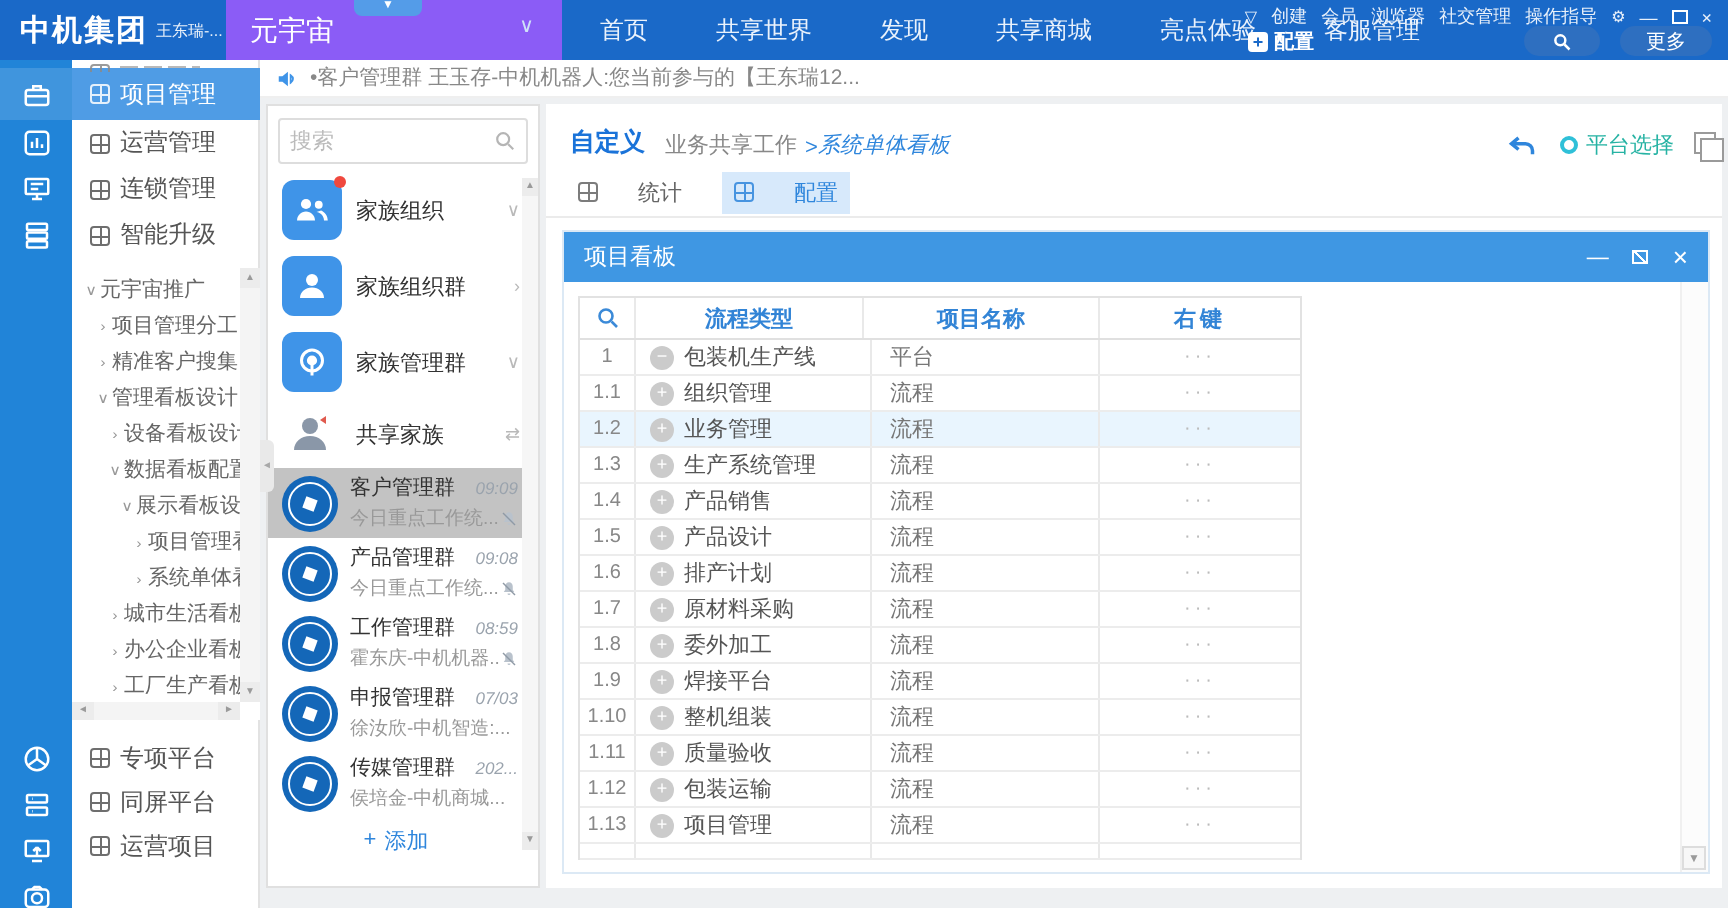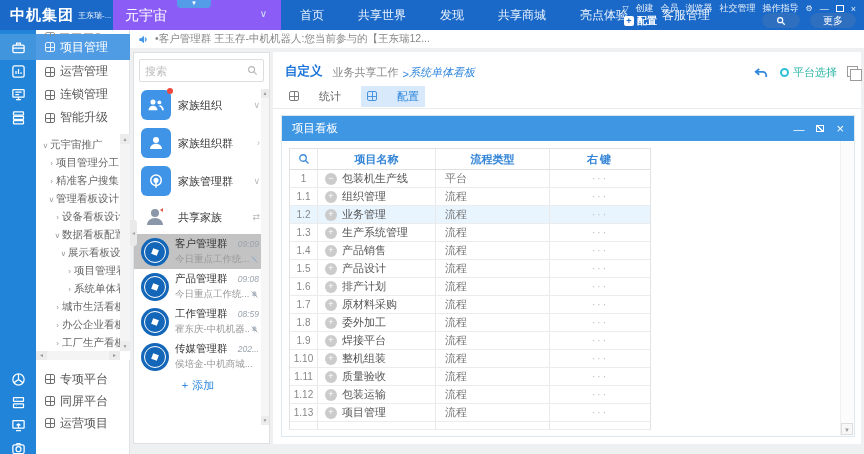--- a/index.html
+++ b/index.html
@@ -497,20 +497,32 @@
                     <path d="M4 4l16 16" stroke="#8f9aa6" stroke-width="2"></path>
                   </svg>
                 </span>
               </div>
             </div>
           </div>
           <div class="conv">
             <span class="avatar"></span>
             <div class="conv-main">
               <div class="conv-top">
+                <span class="conv-name">申报管理群</span>
+                <span class="conv-time">07/03</span>
+              </div>
+              <div class="conv-bottom">
+                <span class="conv-preview">徐汝欣-中机智造:...</span>
+              </div>
+            </div>
+          </div>
+          <div class="conv">
+            <span class="avatar"></span>
+            <div class="conv-main">
+              <div class="conv-top">
                 <span class="conv-name">传媒管理群</span>
                 <span class="conv-time">202...</span>
               </div>
               <div class="conv-bottom">
                 <span class="conv-preview">侯培金-中机商城...</span>
               </div>
             </div>
           </div>
           <div class="chat-add">
             <span>+</span>
@@ -564,22 +576,22 @@
         </div>
         <div class="panel-body">
           <div class="ptable" id="ptable">
               <div class="trow head">
                 <span class="tc no head-search">
                   <svg viewBox="0 0 24 24" fill="none" stroke="#3b8ad8" stroke-width="2.6">
                     <circle cx="10" cy="10" r="6.5"></circle>
                     <path d="M15.5 15.5l5.5 5.5"></path>
                   </svg>
                 </span>
+                <span class="tc type">流程类型</span>
                 <span class="tc name">项目名称</span>
-                <span class="tc type">流程类型</span>
                 <span class="tc act">右键</span>
               </div>
               <div class="trow">
                 <span class="tc no">1</span>
                 <span class="tc name">
                   <span class="toggle">−</span>
                   <span>包装机生产线</span>
                 </span>
                 <span class="tc type">平台</span>
                 <span class="tc act">···</span>

